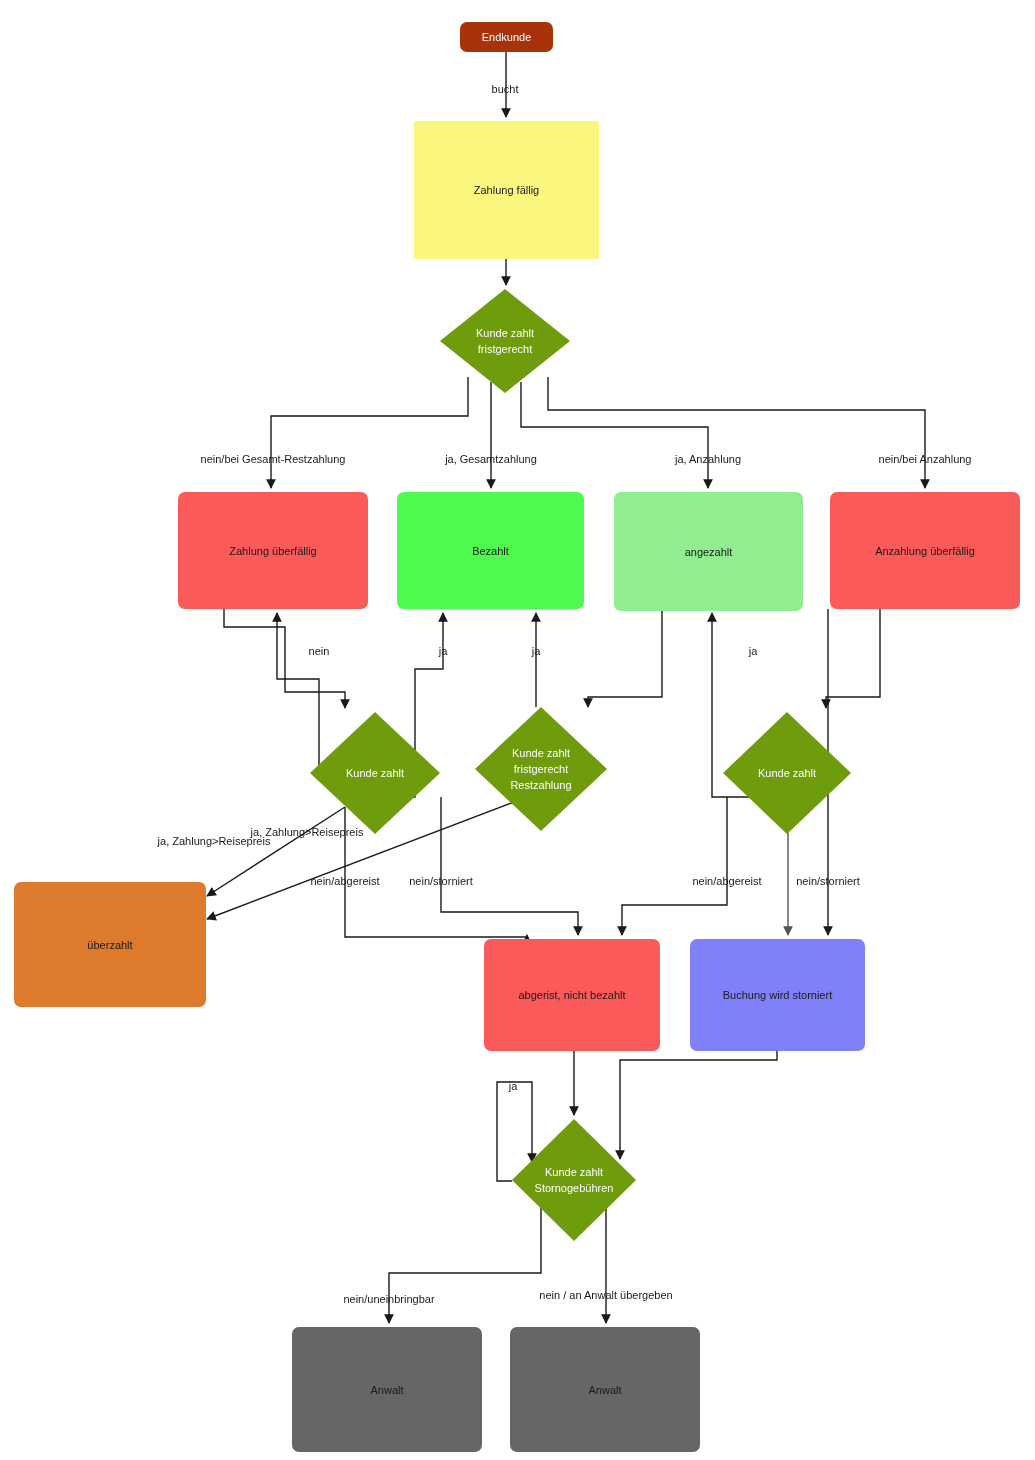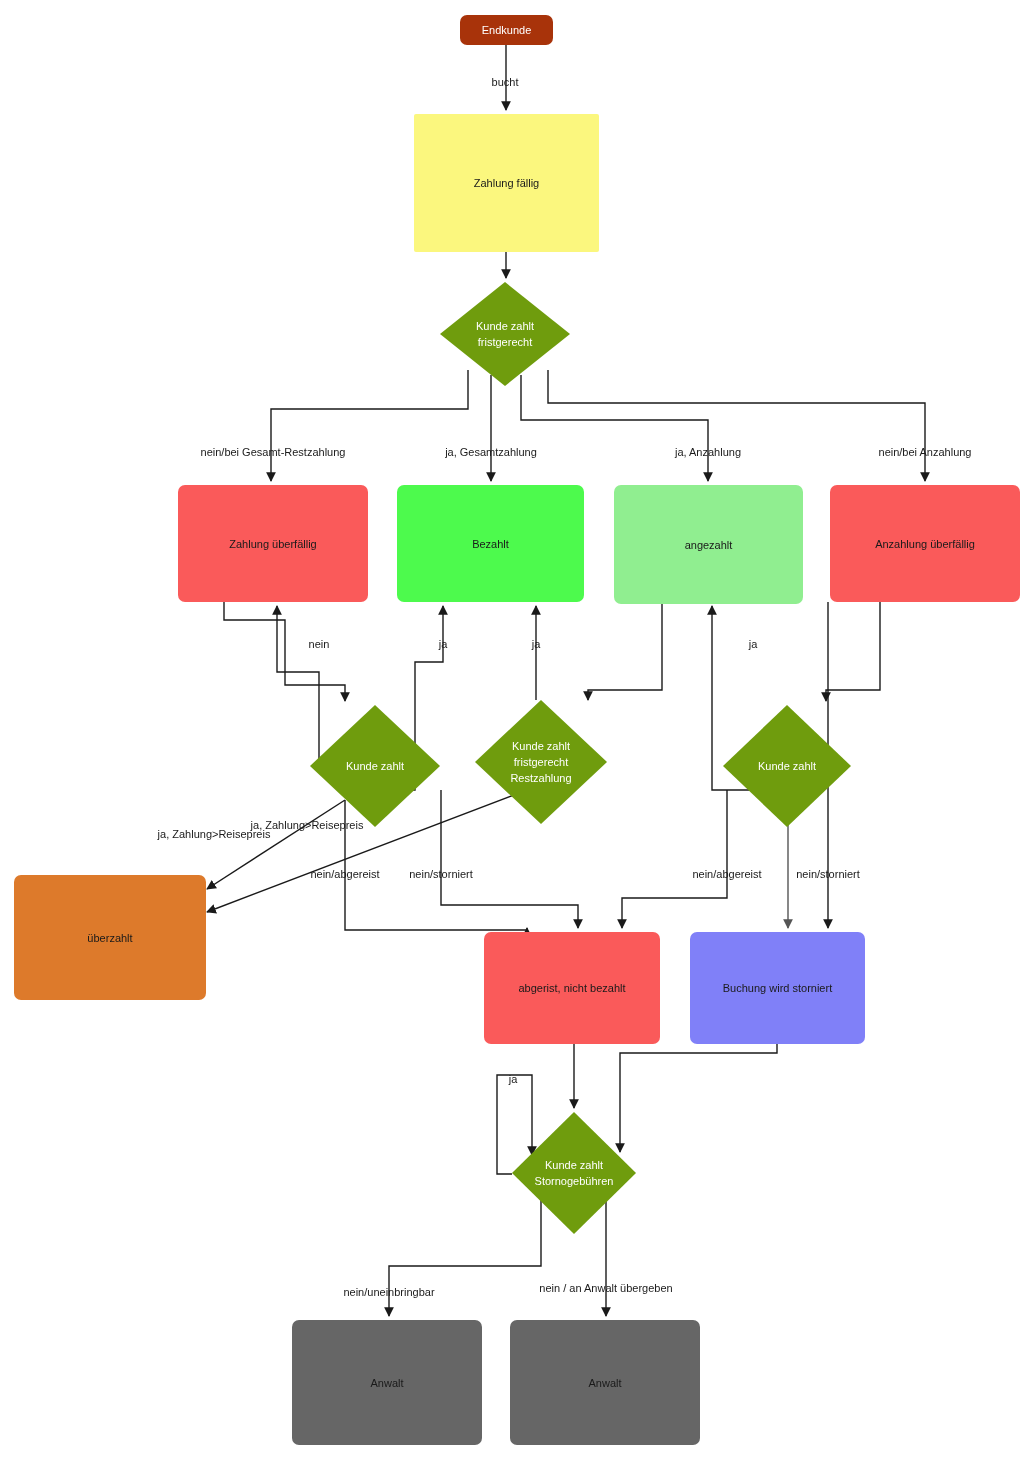--- a/index.html
+++ b/index.html
@@ -1,18 +1,18 @@
 <!DOCTYPE html>
 <html><head>
 <meta charset="utf-8">
 <style>
   html,body{margin:0;padding:0;background:#ffffff;}
   body{width:1035px;height:1460px;overflow:hidden;
        font-family:"Liberation Sans", sans-serif;}
-  #stage{position:relative;width:1035px;height:1308px;}
+  #stage{position:relative;width:1035px;height:1308px;margin-top:7px;}
   svg{position:absolute;left:0;top:0;width:1035px;height:1460px;}
   .node-label{font-family:"Liberation Sans", sans-serif;font-size:11px;}
   .edge-label{font-family:"Liberation Sans", sans-serif;font-size:11px;fill:#1a1a1a;}
   .lineal{stroke:#1a1a1a;stroke-width:1.4;fill:none;}
   .lineal-grey{stroke:#555555;stroke-width:1.4;fill:none;}
 </style>
 </head>
 <body>
 
 <div id="stage">

